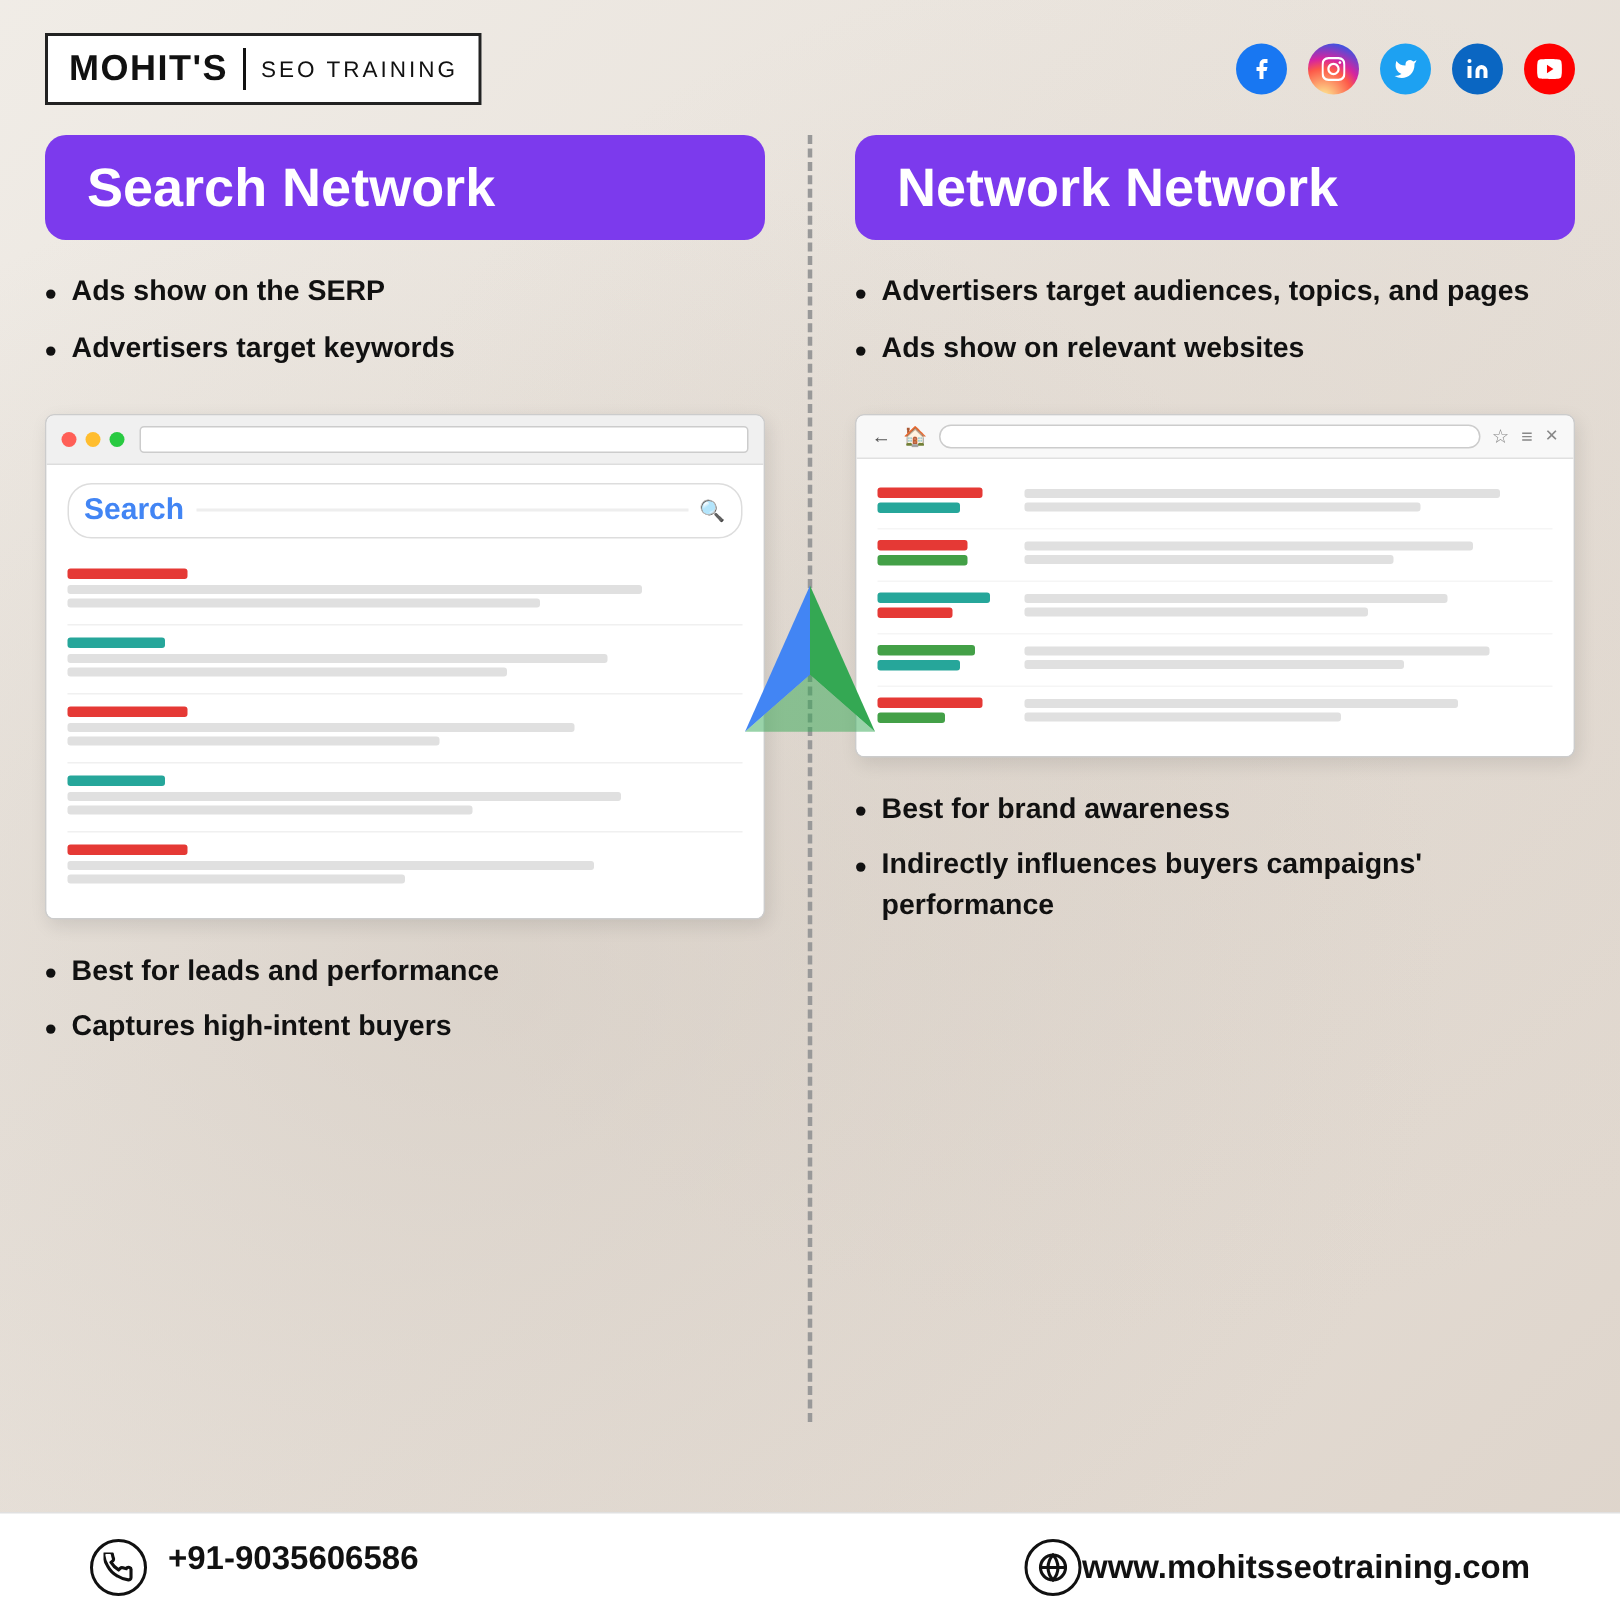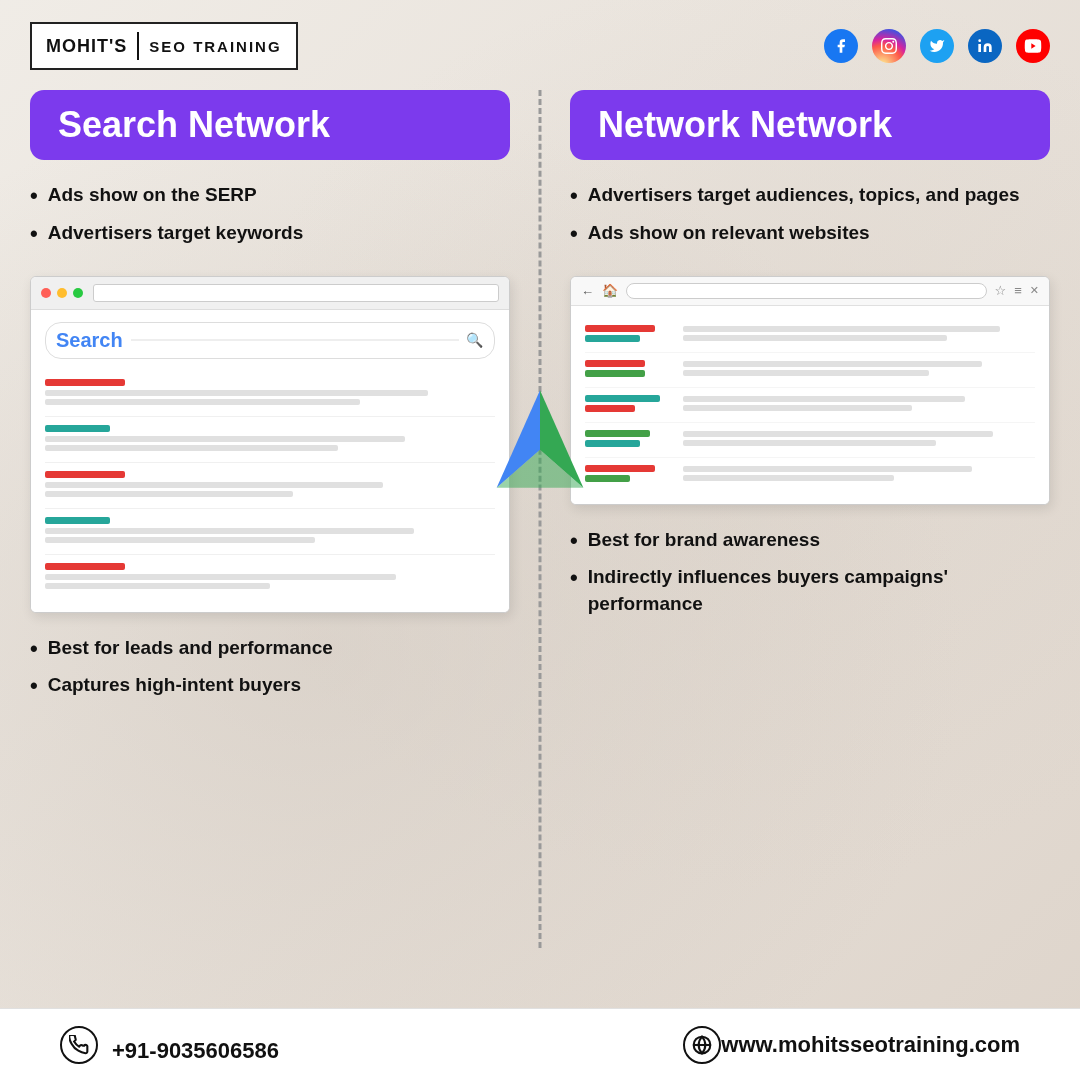--- a/index.html
+++ b/index.html
@@ -50,35 +50,35 @@
     .logo-box {
       display: flex;
       align-items: center;
       border: 2.5px solid #222;
       background: #fff;
       padding: 8px 14px;
       gap: 10px;
     }
 
     .logo-mohits {
-      font-size: 18px;
+      font-size: 24px;
       font-weight: 700;
       color: #111;
       letter-spacing: 1px;
     }
 
     .logo-divider {
       width: 2px;
       height: 28px;
       background: #111;
     }
 
     .logo-seo {
       font-size: 15px;
-      font-weight: 700;
+      font-weight: 400;
       color: #111;
       letter-spacing: 2px;
     }
 
     .social-icons {
       display: flex;
       gap: 14px;
       align-items: center;
     }
 
@@ -350,21 +350,21 @@
       border-top: 1px solid #e0e0e0;
       display: flex;
       align-items: center;
       padding: 18px 60px;
       gap: 20px;
       height: 72px;
     }
 
     .footer-left {
       display: flex;
-      align-items: flex-end;
+      align-items: flex-start;
       gap: 14px;
       flex: 1;
     }
 
     .footer-right {
       display: flex;
       align-items: center;
       gap: 0;
       flex: 1;
       justify-content: flex-end;

